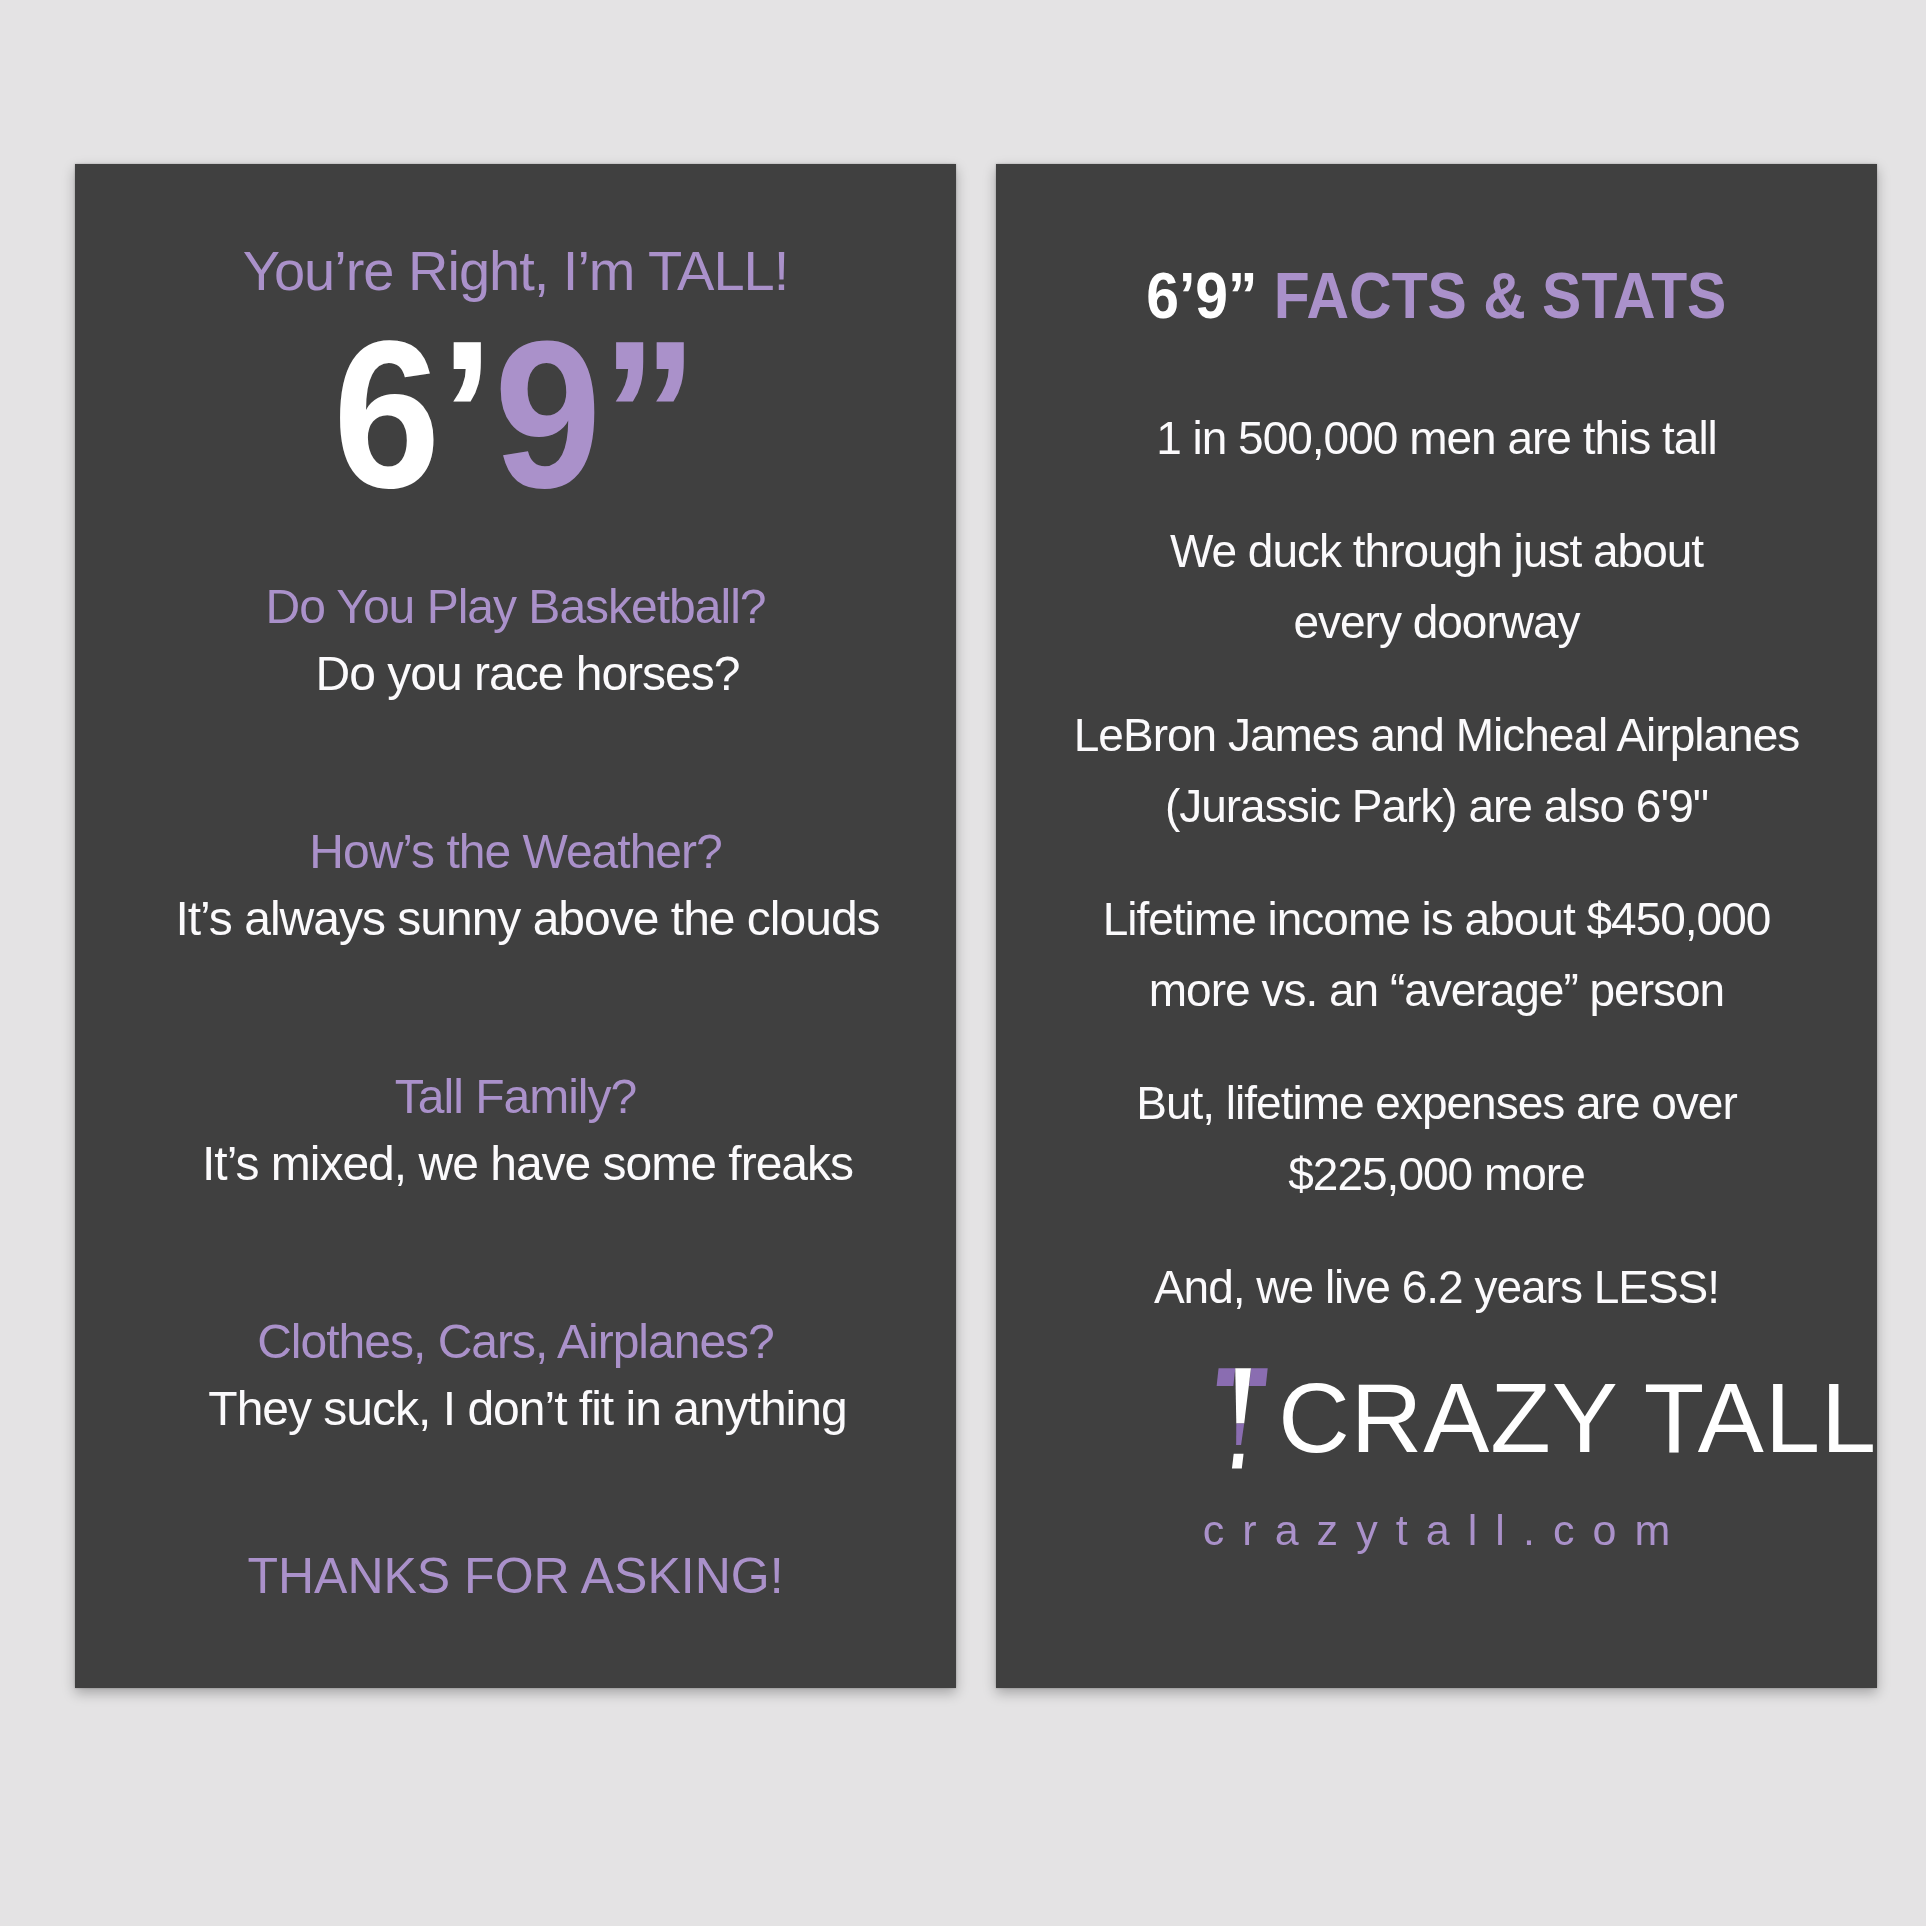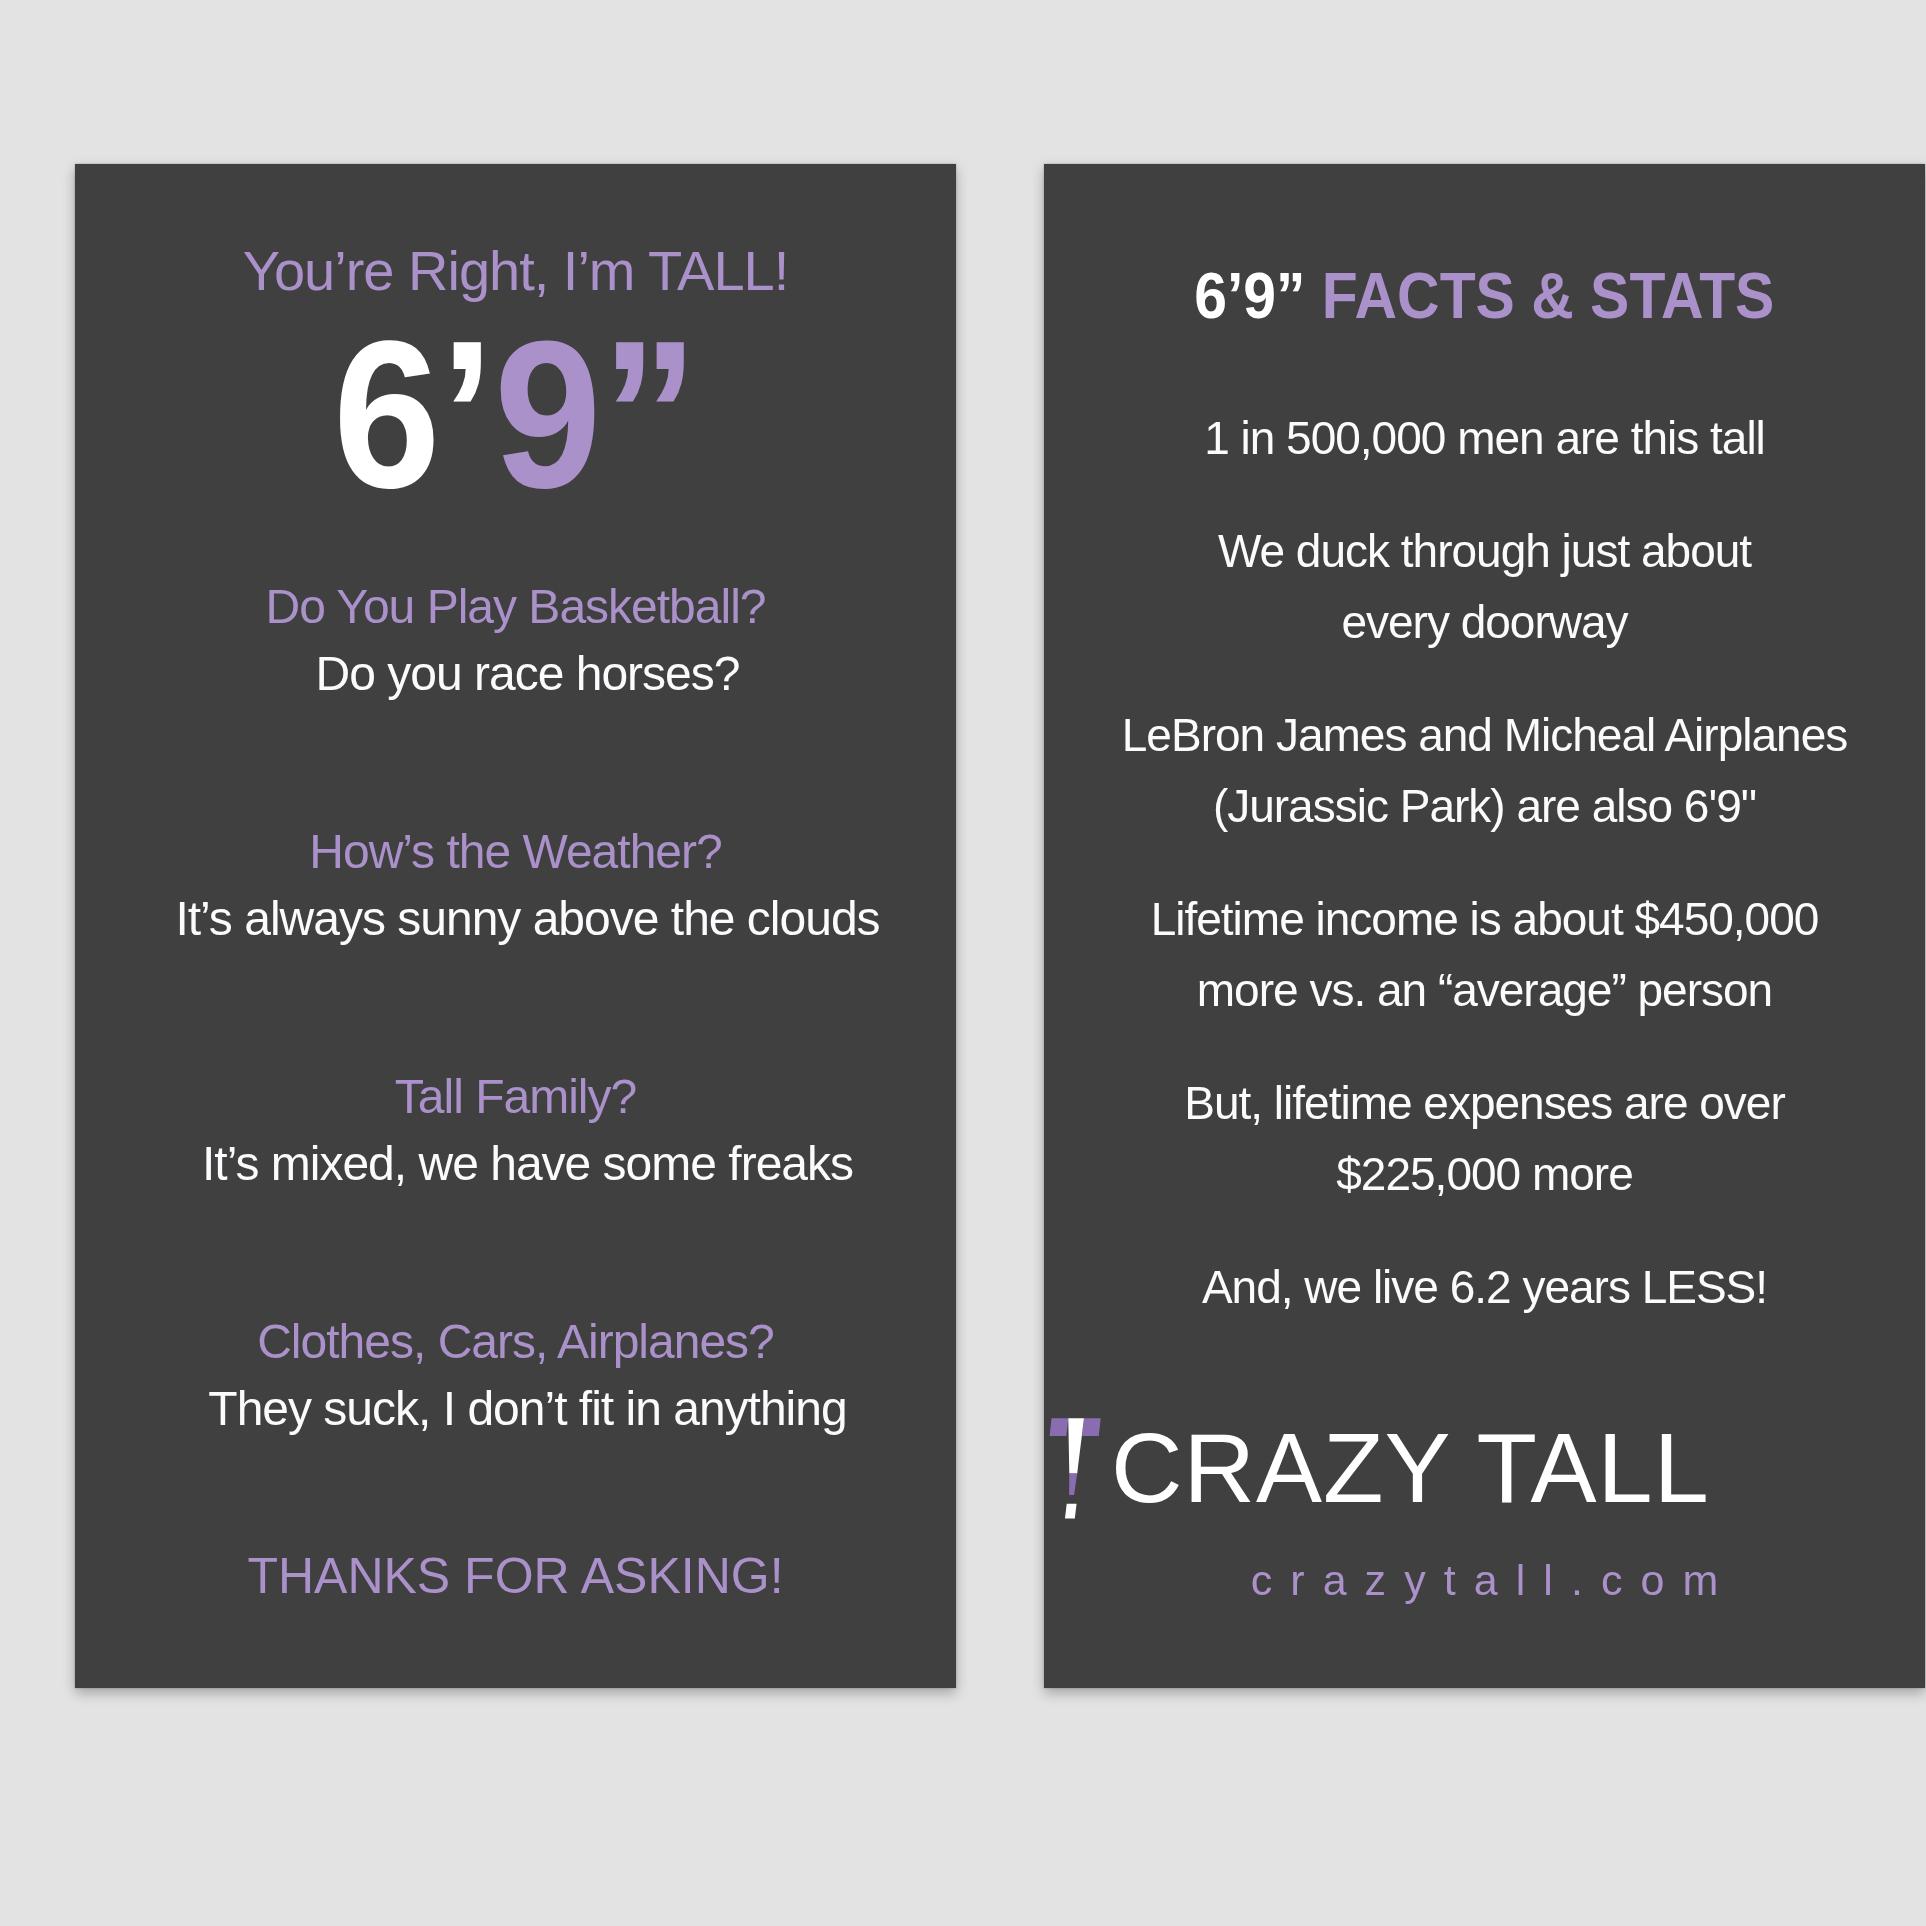--- a/index.html
+++ b/index.html
@@ -9,21 +9,21 @@
     font-family:"Liberation Sans", sans-serif;
     overflow:hidden;
   }
   .stage{position:relative;width:1927px;height:1927px;}
   .card{
     position:absolute;top:164px;width:881px;height:1524px;
     background:#404040;color:#f7f5f8;text-align:center;
     box-shadow:0 5px 12px rgba(0,0,0,0.28), 0 0 2px rgba(0,0,0,0.25);
   }
   .card-left{left:75px;}
-  .card-right{left:1044px;}
+  .card-right{left:996px;}
   .purple{color:#aa91ca;}
   .white{color:#ffffff;}
 
   
   .lc-title{
     margin-top:71px;font-size:56px;line-height:71px;
     letter-spacing:-1px;
   }
   .lc-big{
     margin-top:16px;font-size:210px;line-height:186px;
@@ -40,22 +40,22 @@
 
   
   .rc-title{
     margin-top:97px;font-size:64px;line-height:71px;font-weight:bold;
   }
   .rc-title .inner{display:inline-block;transform:scaleX(0.92);transform-origin:center;letter-spacing:0;}
   .fact{margin-top:42px;}
   .fact.first{margin-top:71px;text-align:center;}
   .fact-line{font-size:46px;line-height:71px;letter-spacing:-1px;color:#fbfafc;}
   .logo-row{
-    margin-top:89px;height:111px;
-    display:flex;align-items:center;justify-content:flex-start;gap:10px;
+    margin-top:39px;height:111px;
+    display:flex;align-items:center;justify-content:flex-end;gap:10px;
   }
   .logo-mark{width:57px;height:111px;flex:0 0 auto;}
   .mk-p{fill:#8a6db1;}
   .mk-w{fill:#ffffff;}
   .logo-text{
     font-size:99px;line-height:111px;color:#ffffff;
     letter-spacing:1px;white-space:nowrap;
   }
   .rc-site{
     margin-top:30px;font-size:43px;line-height:55px;

